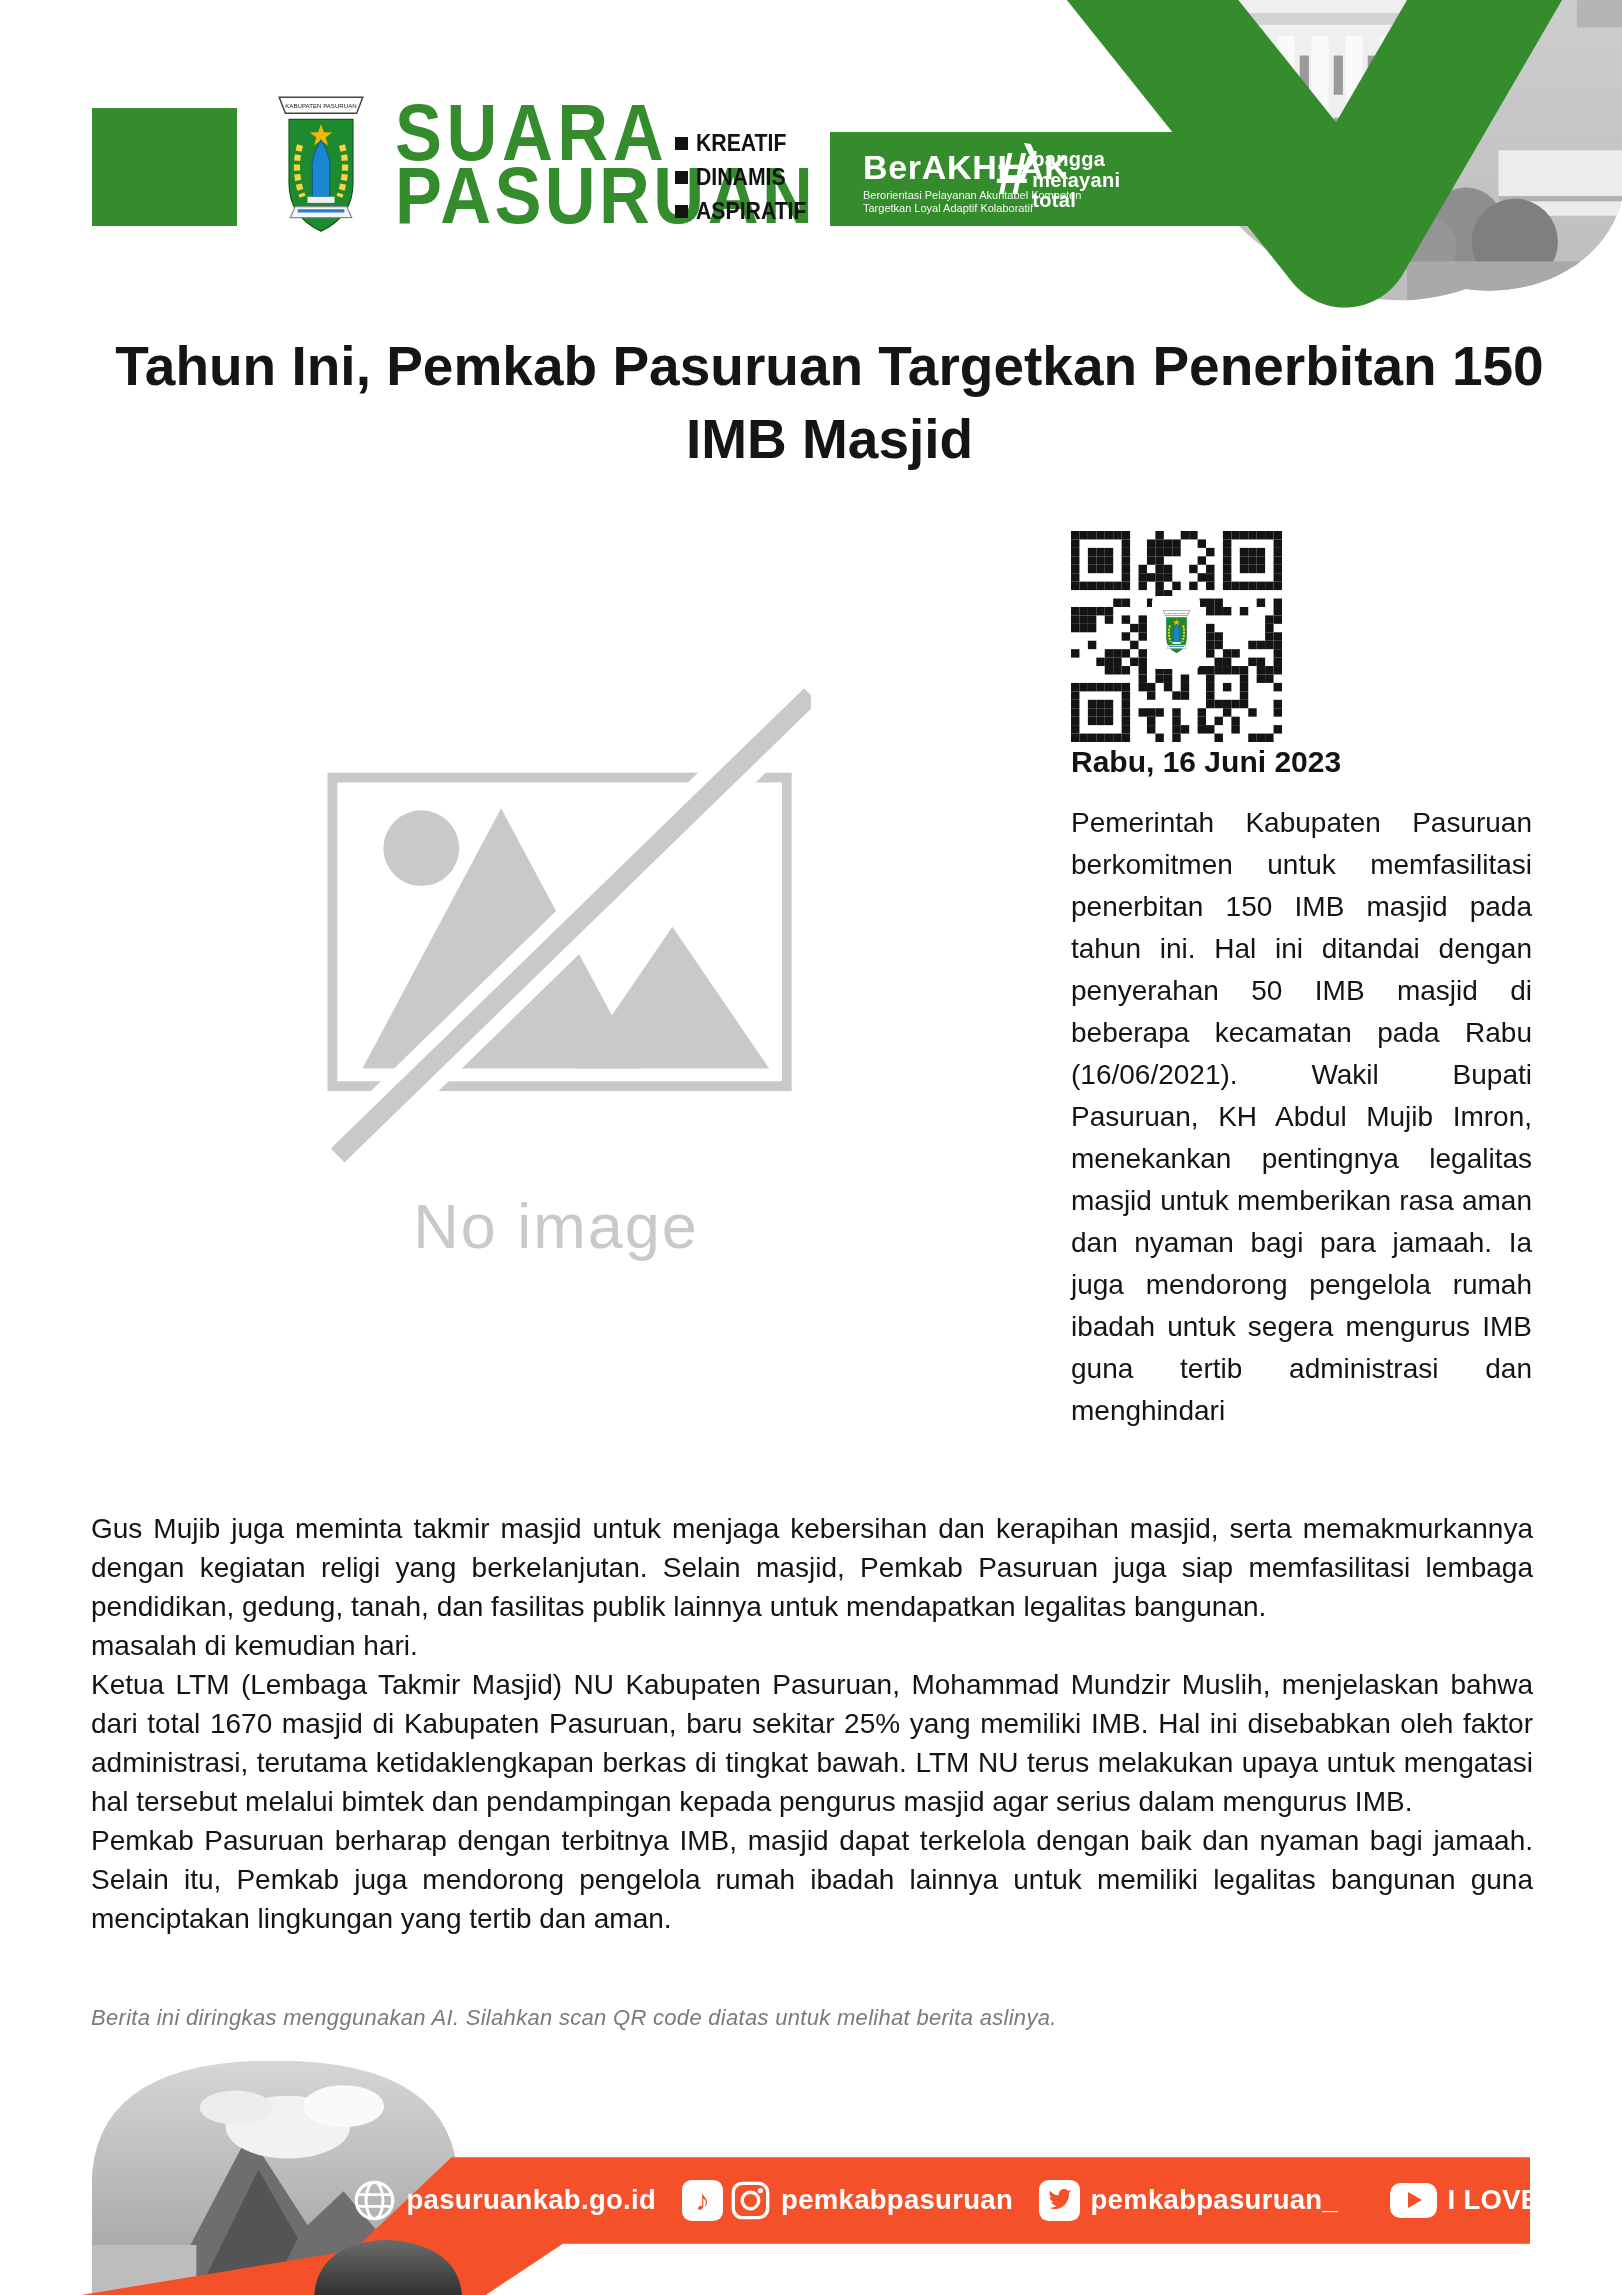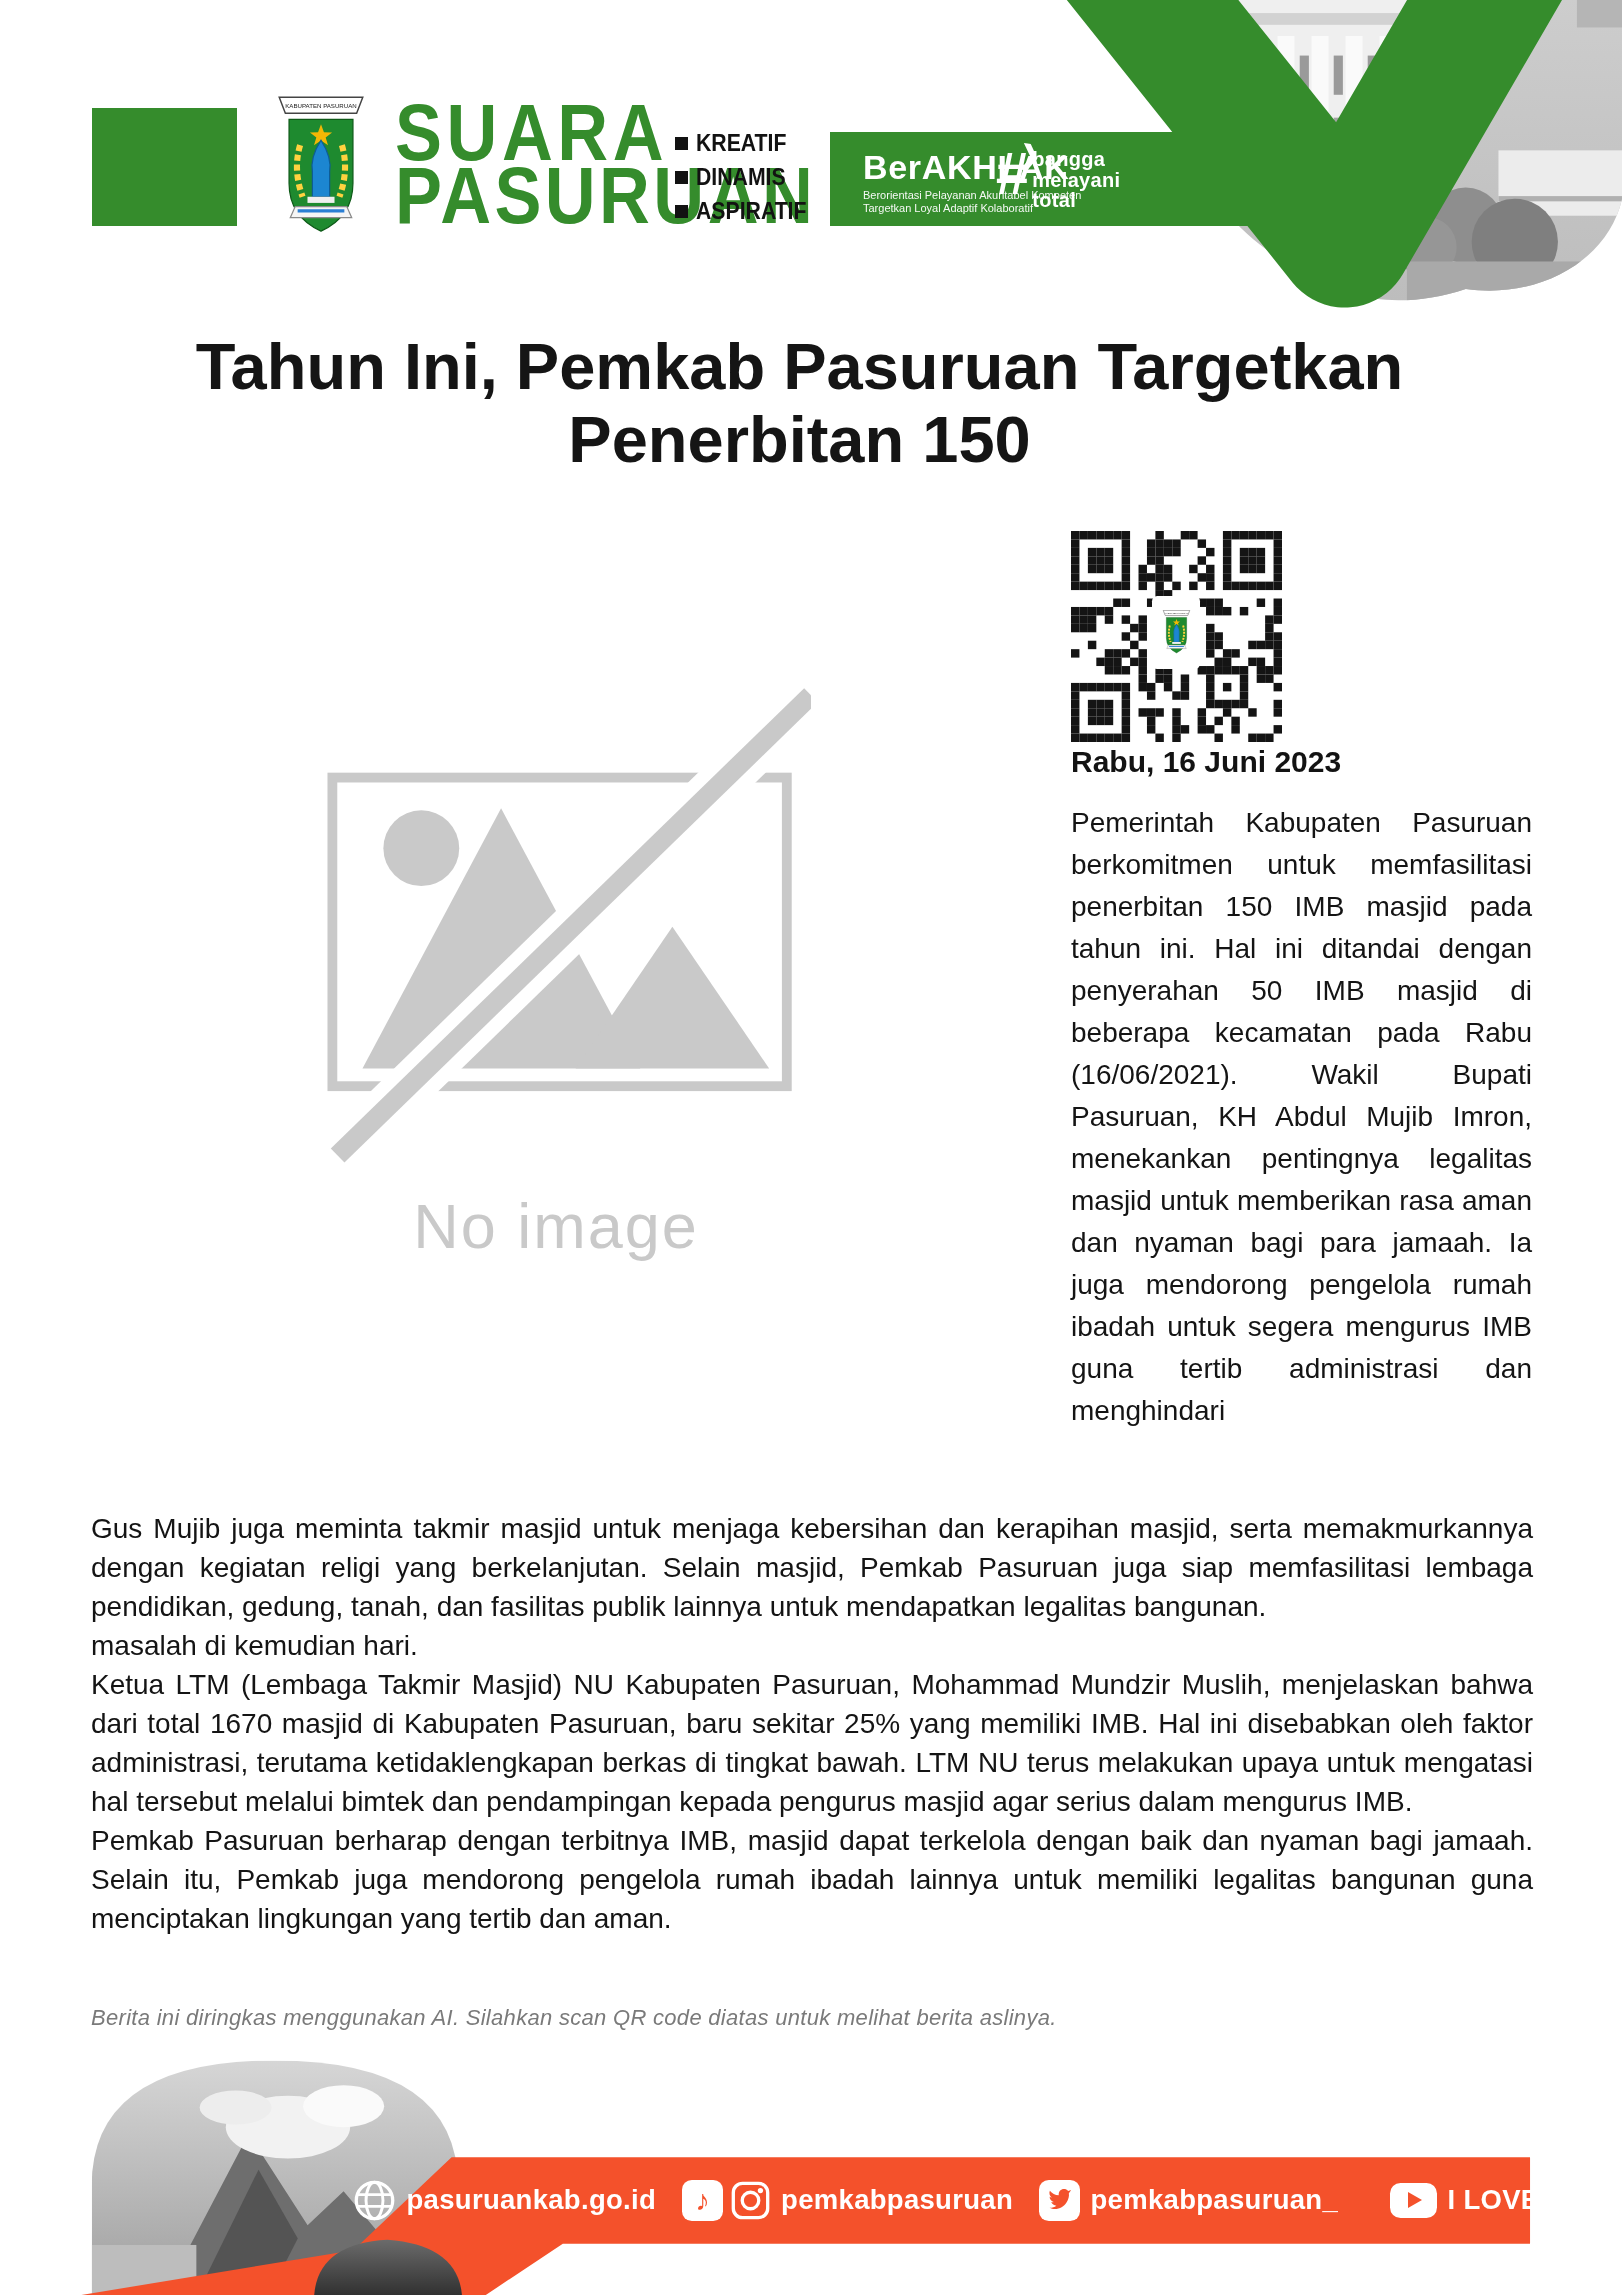--- a/index.html
+++ b/index.html
@@ -25,22 +25,22 @@
   .berakhlak{position:absolute;left:33px;top:18.3px;color:#fff;}
   .berakhlak .t{font-size:34px;font-weight:bold;letter-spacing:0.7px;line-height:34px;white-space:nowrap;}
   .berakhlak .chev{position:absolute;left:156px;top:-10.5px;font-size:26px;font-weight:bold;transform:rotate(8deg);}
   .berakhlak .s{font-size:11px;line-height:12.4px;margin-top:4.6px;opacity:.95;white-space:nowrap;}
   .hashtag{position:absolute;left:165px;top:7.9px;display:flex;color:#fff;}
   .hashtag .sym{font-size:60px;font-weight:bold;font-style:italic;line-height:68px;}
   .hashtag .words{margin-left:3.9px;margin-top:9.2px;}
   .hashtag .words div{font-size:20px;font-weight:bold;line-height:20.6px;letter-spacing:0.3px;}
   .tr-svg{position:absolute;left:949px;top:0;width:674px;height:353px;z-index:2;}
   
-  .title{position:absolute;left:34px;top:330px;width:1531px;text-align:center;
-         font-size:65px;font-weight:bold;line-height:73px;color:#151515;}
+  .title{position:absolute;left:64px;top:330px;width:1531px;text-align:center;
+         font-size:55px;font-weight:bold;line-height:73px;color:#151515;}
   
   .qr-wrap{position:absolute;left:1071px;top:531px;width:211px;height:211px;background:#fff;}
   .qr-logo{position:absolute;left:81px;top:65px;width:48px;height:73px;background:#fff;border-radius:5.2px;
            display:flex;align-items:center;justify-content:center;}
   .qr-logo svg{width:41px;height:46px;}
   .date{position:absolute;left:1071px;top:745px;font-size:30px;font-weight:bold;}
   .col-text{position:absolute;left:1071px;top:802px;width:461px;font-size:28px;line-height:42px;
             text-align:justify;color:#141414;}
   
   .ph-svg{position:absolute;left:301px;top:686px;width:510px;height:497px;}
@@ -162,20 +162,21 @@
       <div class="words">
         <div>bangga</div>
         <div>melayani</div>
         <div>total</div>
       </div>
     </div>
   </div>
 
   <h1 class="title" style="margin:0">
     <div>Tahun Ini, Pemkab Pasuruan Targetkan Penerbitan 150</div>
+    <div>IMB Masjid</div>
   </h1>
 
   <div class="qr-wrap">
     <svg id="qr" viewBox="0 0 322 322" width="211" height="211">
         <rect x="0" y="0" width="322" height="322" fill="#fff"></rect>
         <rect x="0.00" y="0.00" width="12.88" height="12.88" fill="#141414"></rect>
         <rect x="12.88" y="0.00" width="12.88" height="12.88" fill="#141414"></rect>
         <rect x="25.76" y="0.00" width="12.88" height="12.88" fill="#141414"></rect>
         <rect x="38.64" y="0.00" width="12.88" height="12.88" fill="#141414"></rect>
         <rect x="51.52" y="0.00" width="12.88" height="12.88" fill="#141414"></rect>

